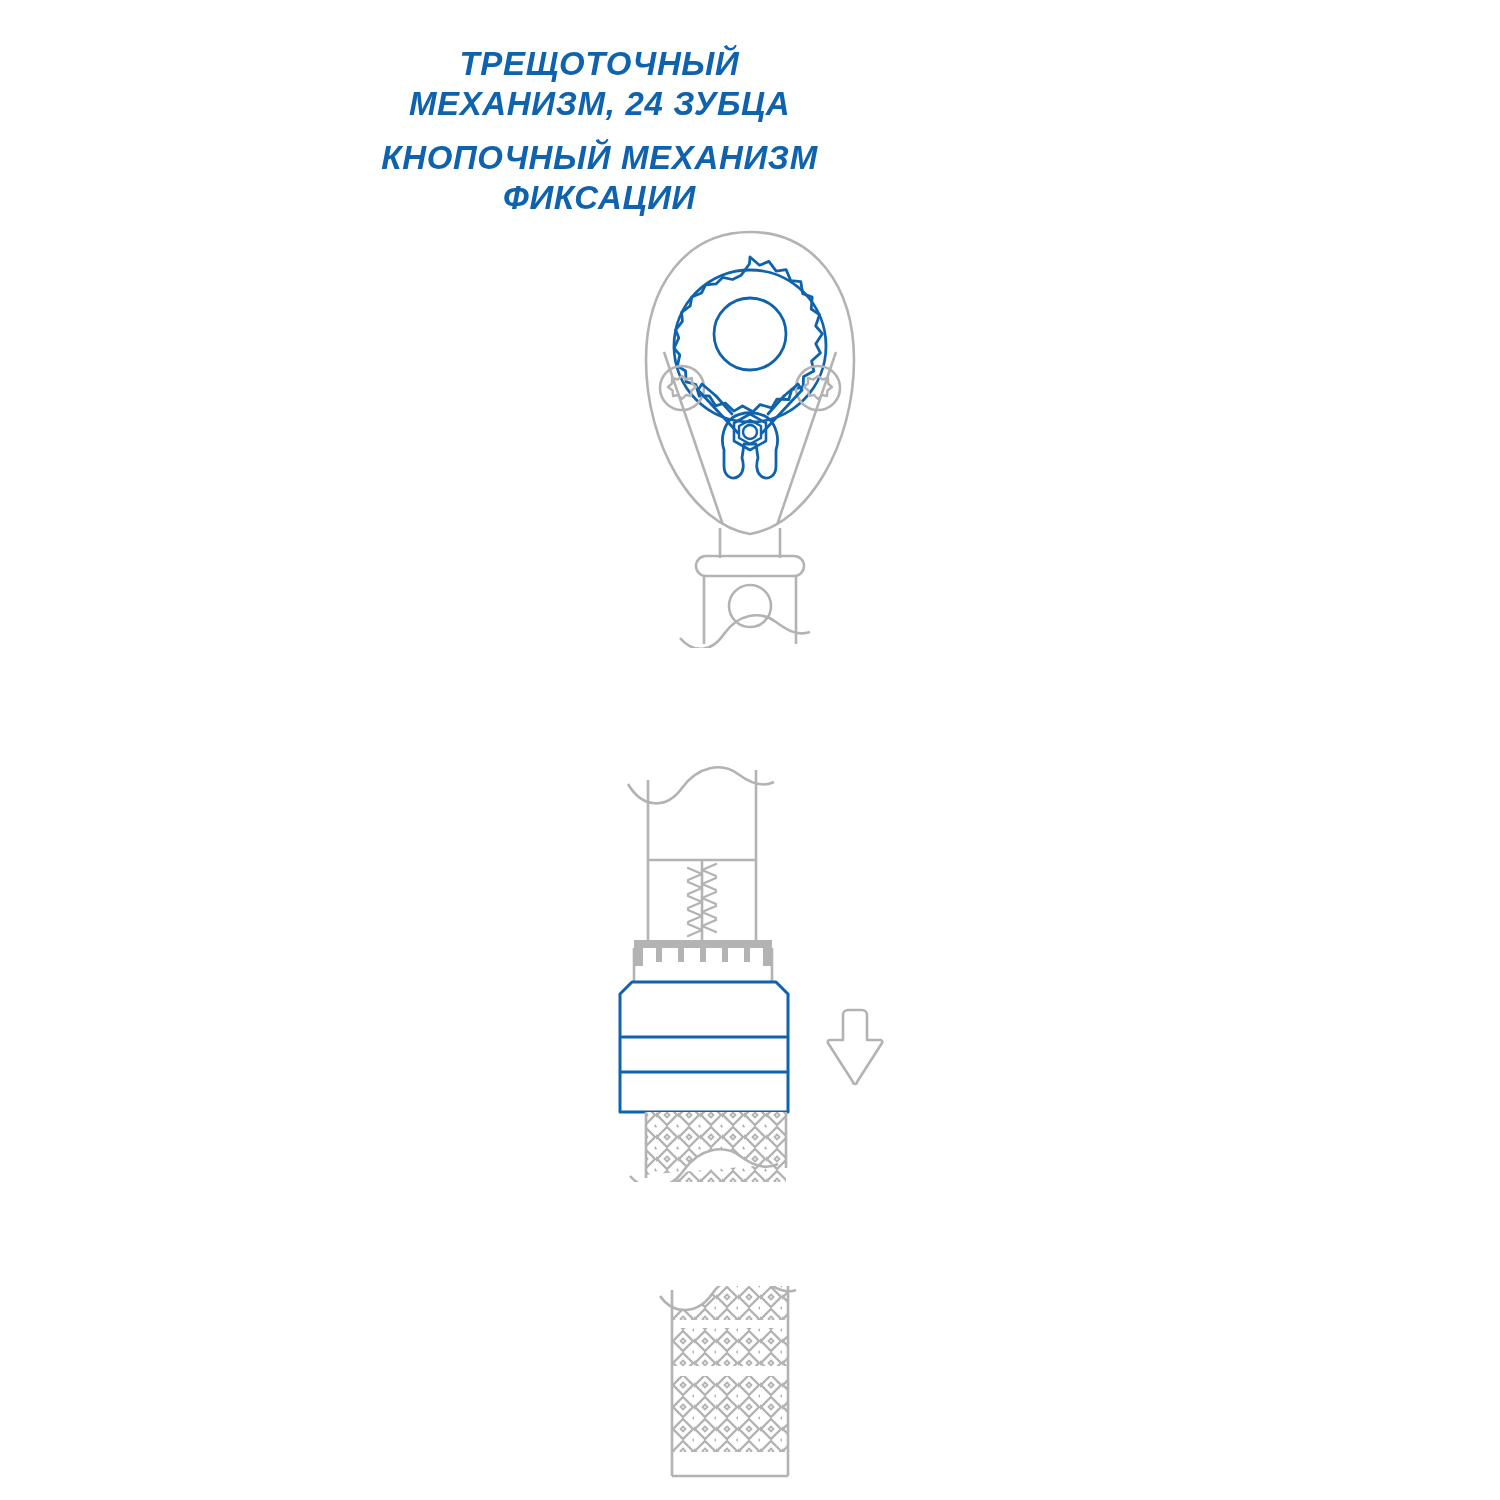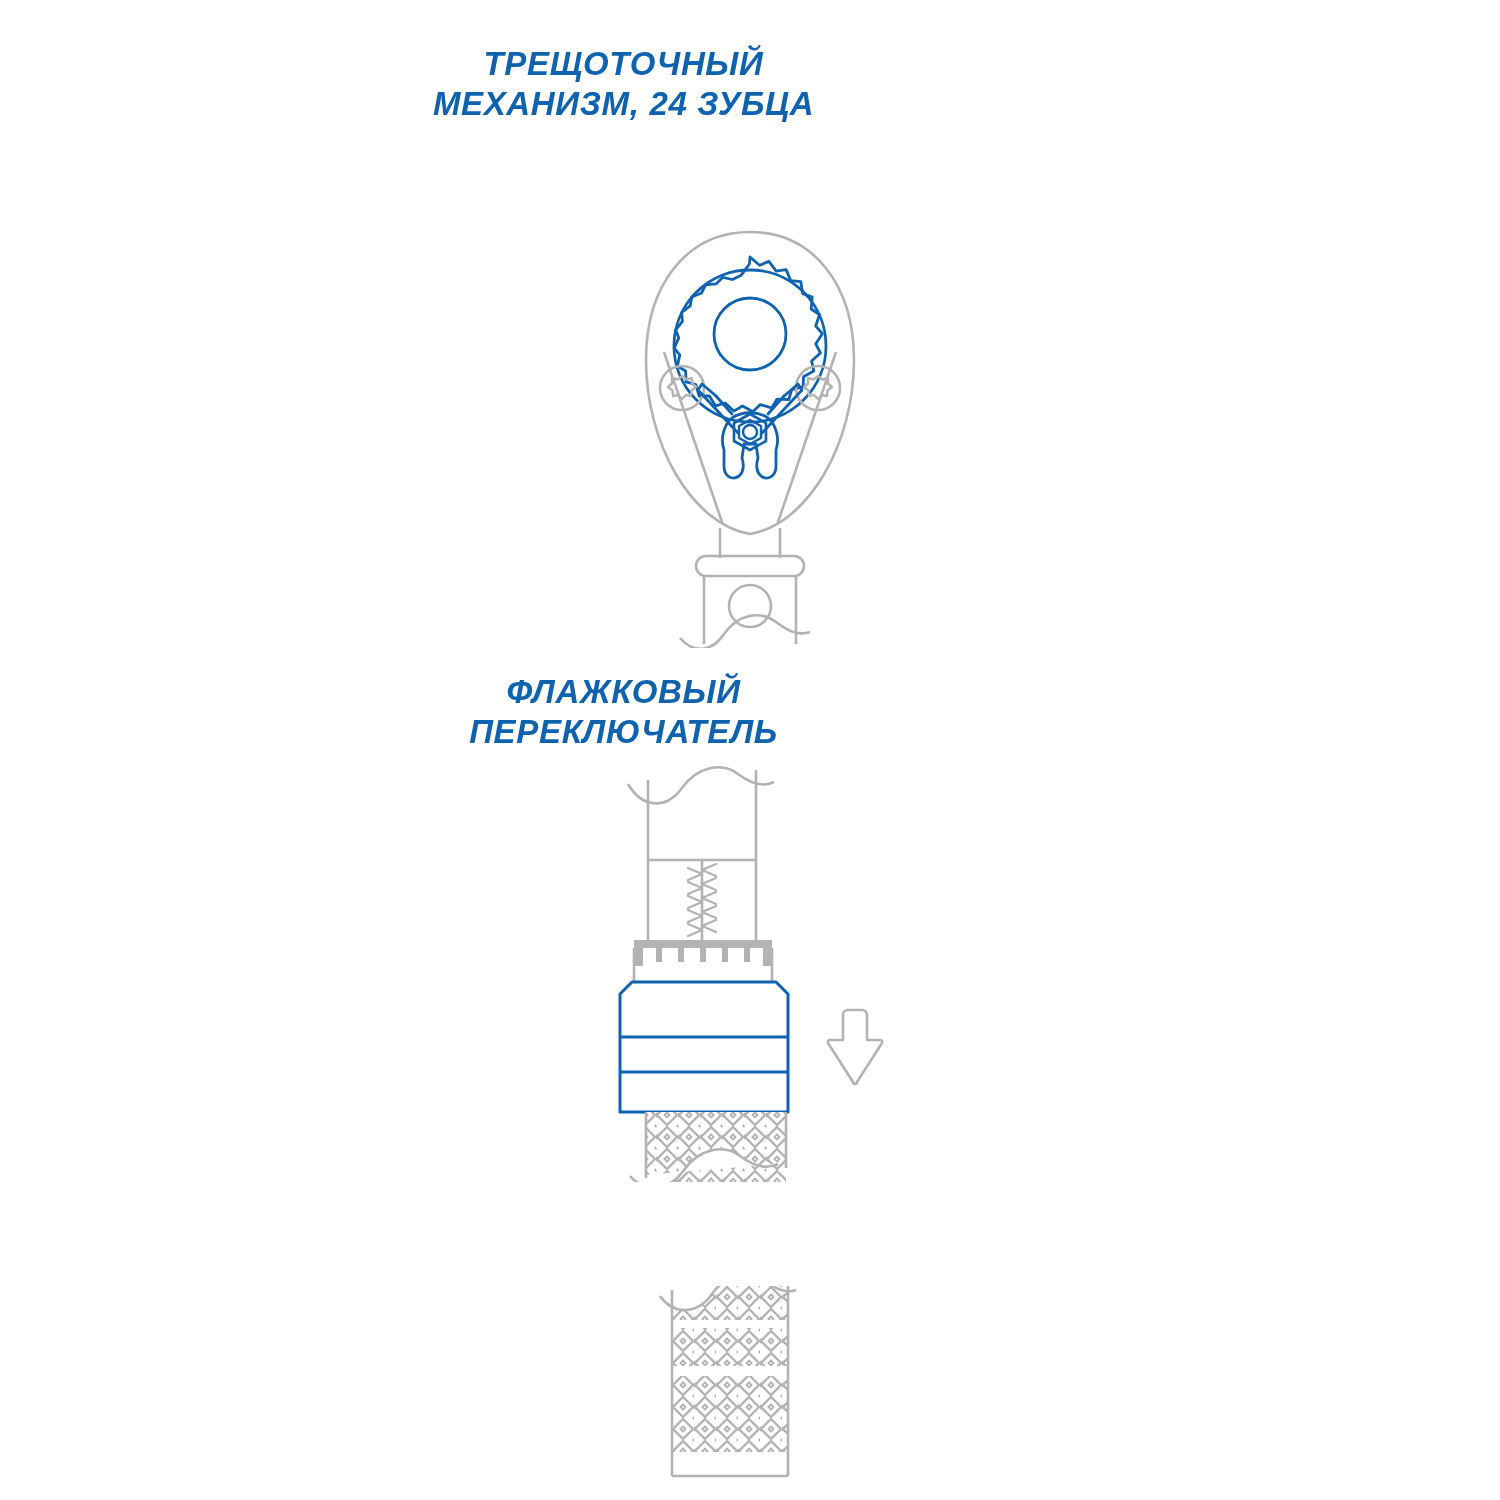--- a/index.html
+++ b/index.html
@@ -29,21 +29,20 @@
     width: 1199px;
     text-align: center;
     color: #0f62ad;
     font-family: "Liberation Sans", sans-serif;
     font-weight: bold;
     font-style: italic;
     letter-spacing: 0.02em;
     line-height: 1.22;
     white-space: pre-line;
     user-select: none;
-    padding-left: 24px;
   }
   .label-1 { top: 44px;   font-size: 33px; }
   .label-2 { top: 138px;  font-size: 33px; }
   .label-3 { top: 672px;  font-size: 33px; }
   .label-4 { top: 1208px; font-size: 33px; }
 
   
   .figure {
     position: absolute;
     left: 0;
@@ -56,20 +55,22 @@
   .fig-grip   { top: 1286px; }
 </style>
 </head>
 <body>
 
 <div class="page">
 
   <div class="label-block label-1">ТРЕЩОТОЧНЫЙ
 МЕХАНИЗМ, 24 ЗУБЦА</div>
 
+  <div class="label-block label-2">КНОПОЧНЫЙ МЕХАНИЗМ
+ФИКСАЦИИ</div>
 
   <div class="figure fig-head">
     <svg width="260" height="420" viewBox="0 0 260 420">
       <defs>
         <clipPath id="headClip">
           <path d="M130 4
                    C 66 4, 26 58, 26 132
                    C 26 216, 72 296, 130 306
                    C 188 296, 234 216, 234 132
                    C 234 58, 194 4, 130 4 Z"></path>
@@ -156,22 +157,20 @@
       <g>
         <line x1="84" y1="348" x2="84" y2="416" stroke="#b3b3b3" stroke-width="2.6"></line>
         <line x1="176" y1="348" x2="176" y2="416" stroke="#b3b3b3" stroke-width="2.6"></line>
         <circle cx="130" cy="378" r="21" fill="none" stroke="#b3b3b3" stroke-width="2.6"></circle>
       </g>
 
       <path d="M60 410 C 74 426, 92 424, 104 406 C 118 386, 140 382, 156 394 C 168 403, 178 408, 190 404" fill="none" stroke="#b3b3b3" stroke-width="2.6"></path>
     </svg>
   </div>
 
-  <div class="label-block label-3">ФЛАЖКОВЫЙ
-ПЕРЕКЛЮЧАТЕЛЬ</div>
 
   <div class="figure fig-switch">
     <svg width="320" height="430" viewBox="0 0 320 430">
       <defs>
         <pattern id="knurlA" width="22" height="22" patternUnits="userSpaceOnUse">
           <rect width="22" height="22" fill="#ffffff"></rect>
           <path d="M11 1 L21 11 L11 21 L1 11 Z" fill="none" stroke="#b3b3b3" stroke-width="2.4"></path>
           <path d="M11 8.5 L13.5 11 L11 13.5 L8.5 11 Z" fill="none" stroke="#b3b3b3" stroke-width="1.8"></path>
           <path d="M0 0 L1 0 M22 22 L21 22" stroke="#b3b3b3" stroke-width="2.4"></path>
           <path d="M-1 11 L1 9 M21 1 L23 -1 M-1 11 L1 13 M21 21 L23 23" stroke="#b3b3b3" stroke-width="2.4"></path>

